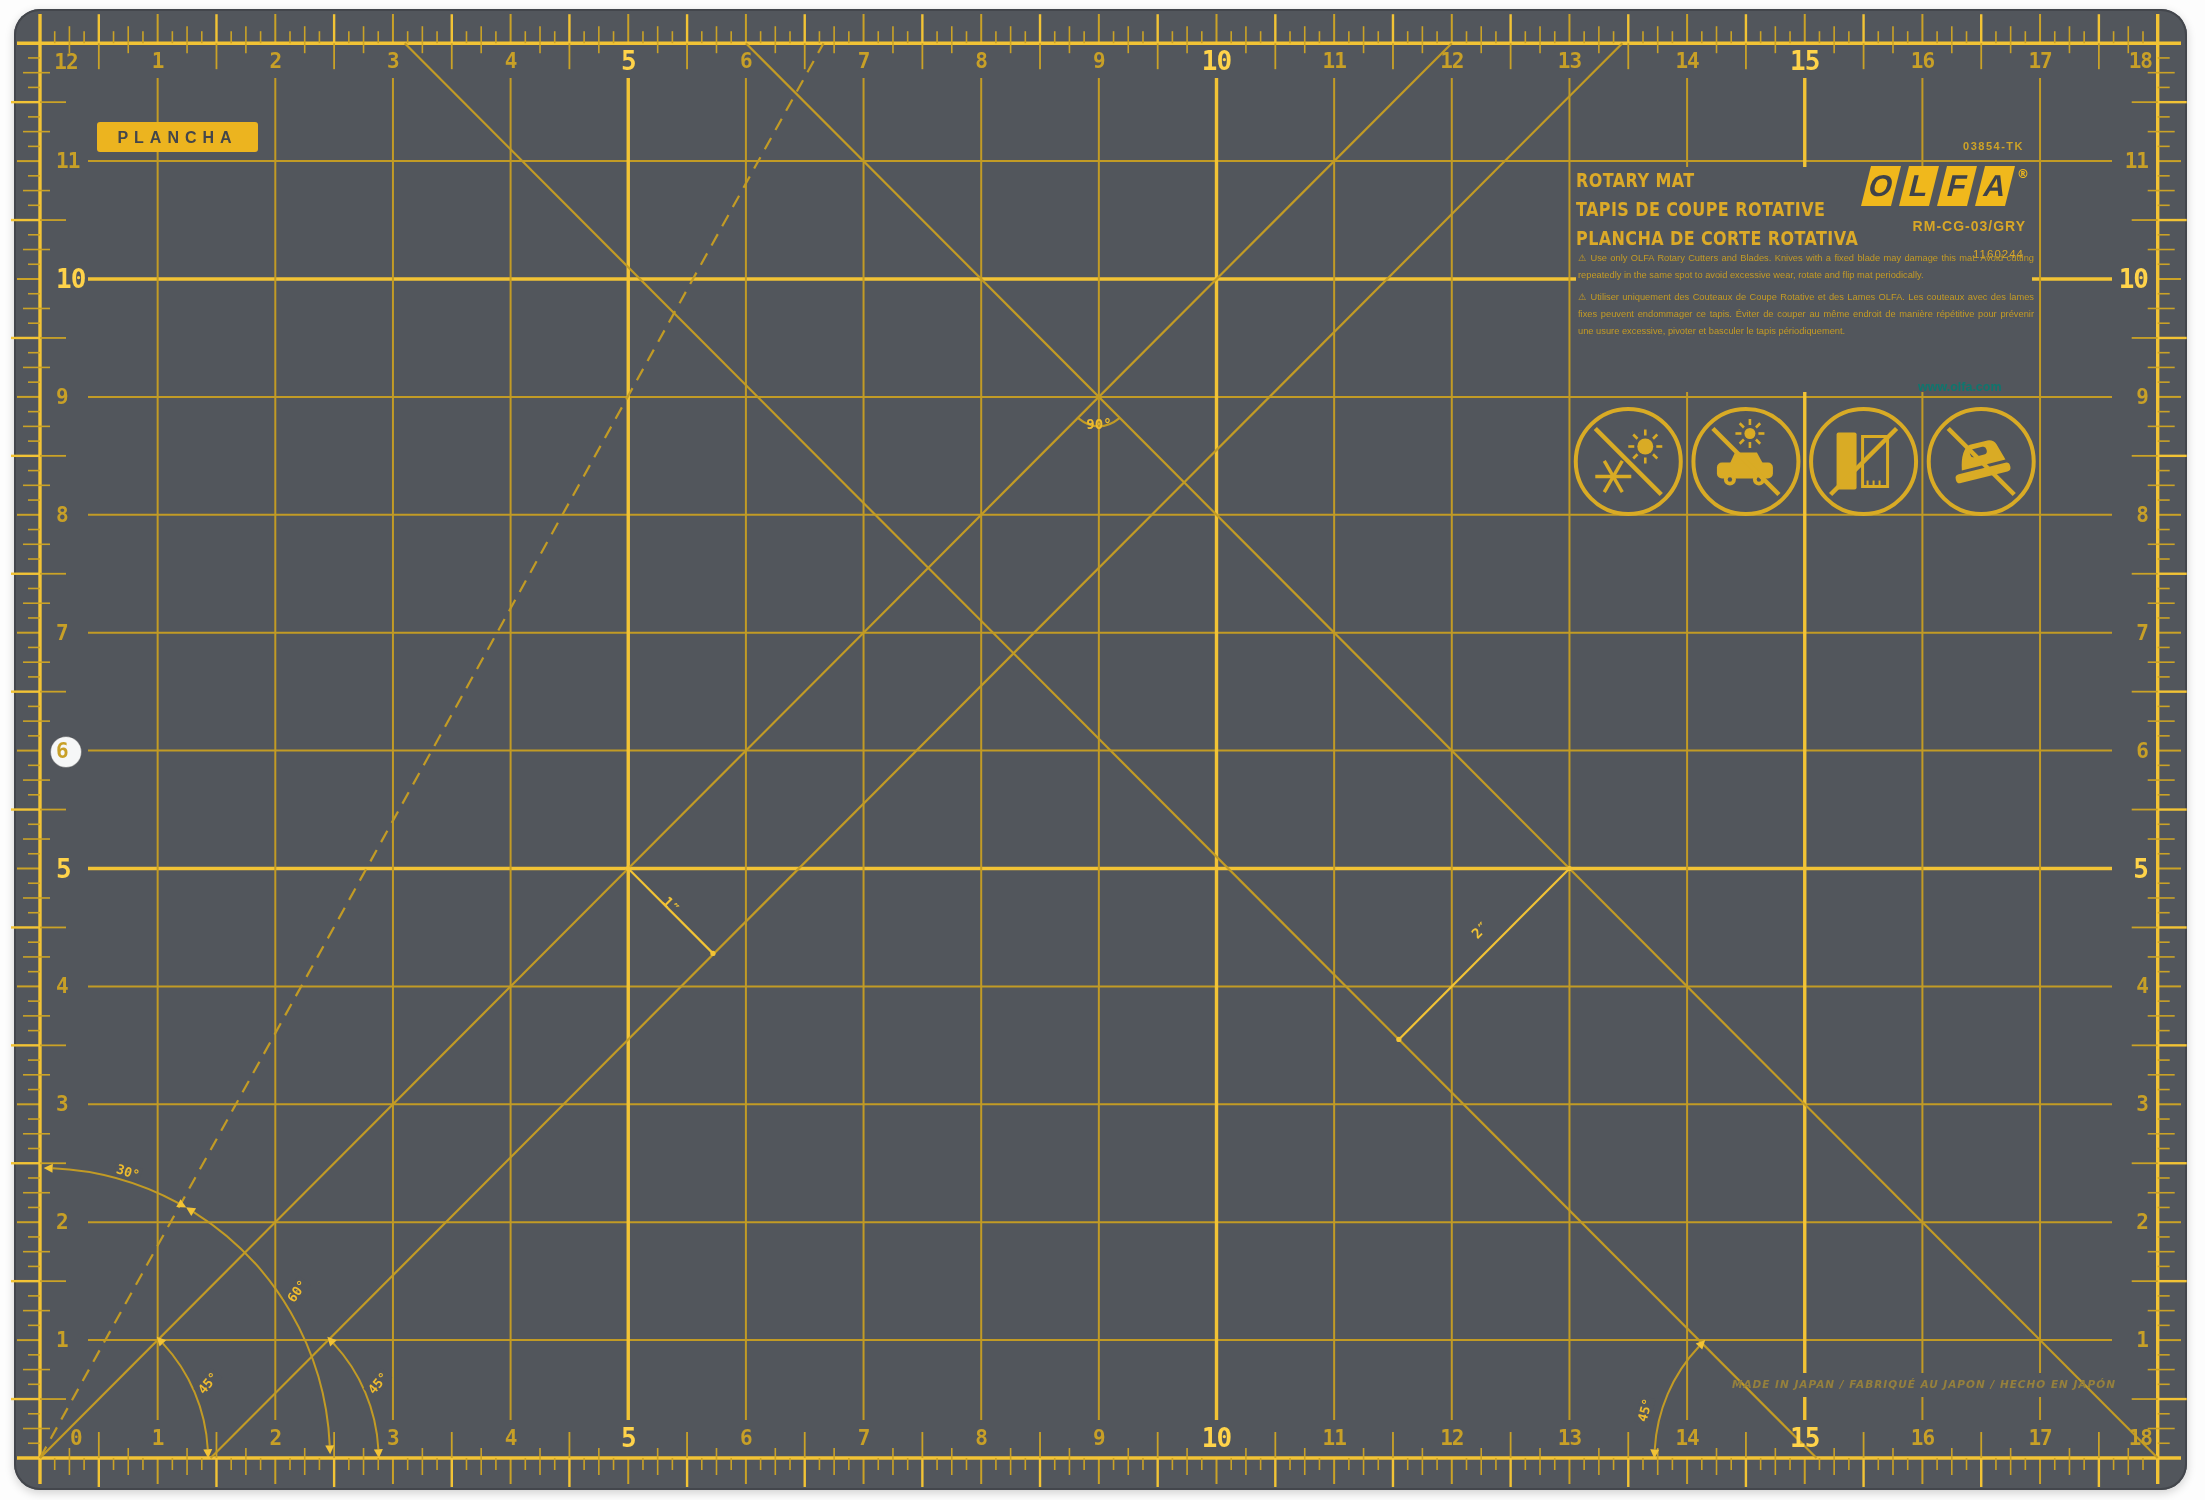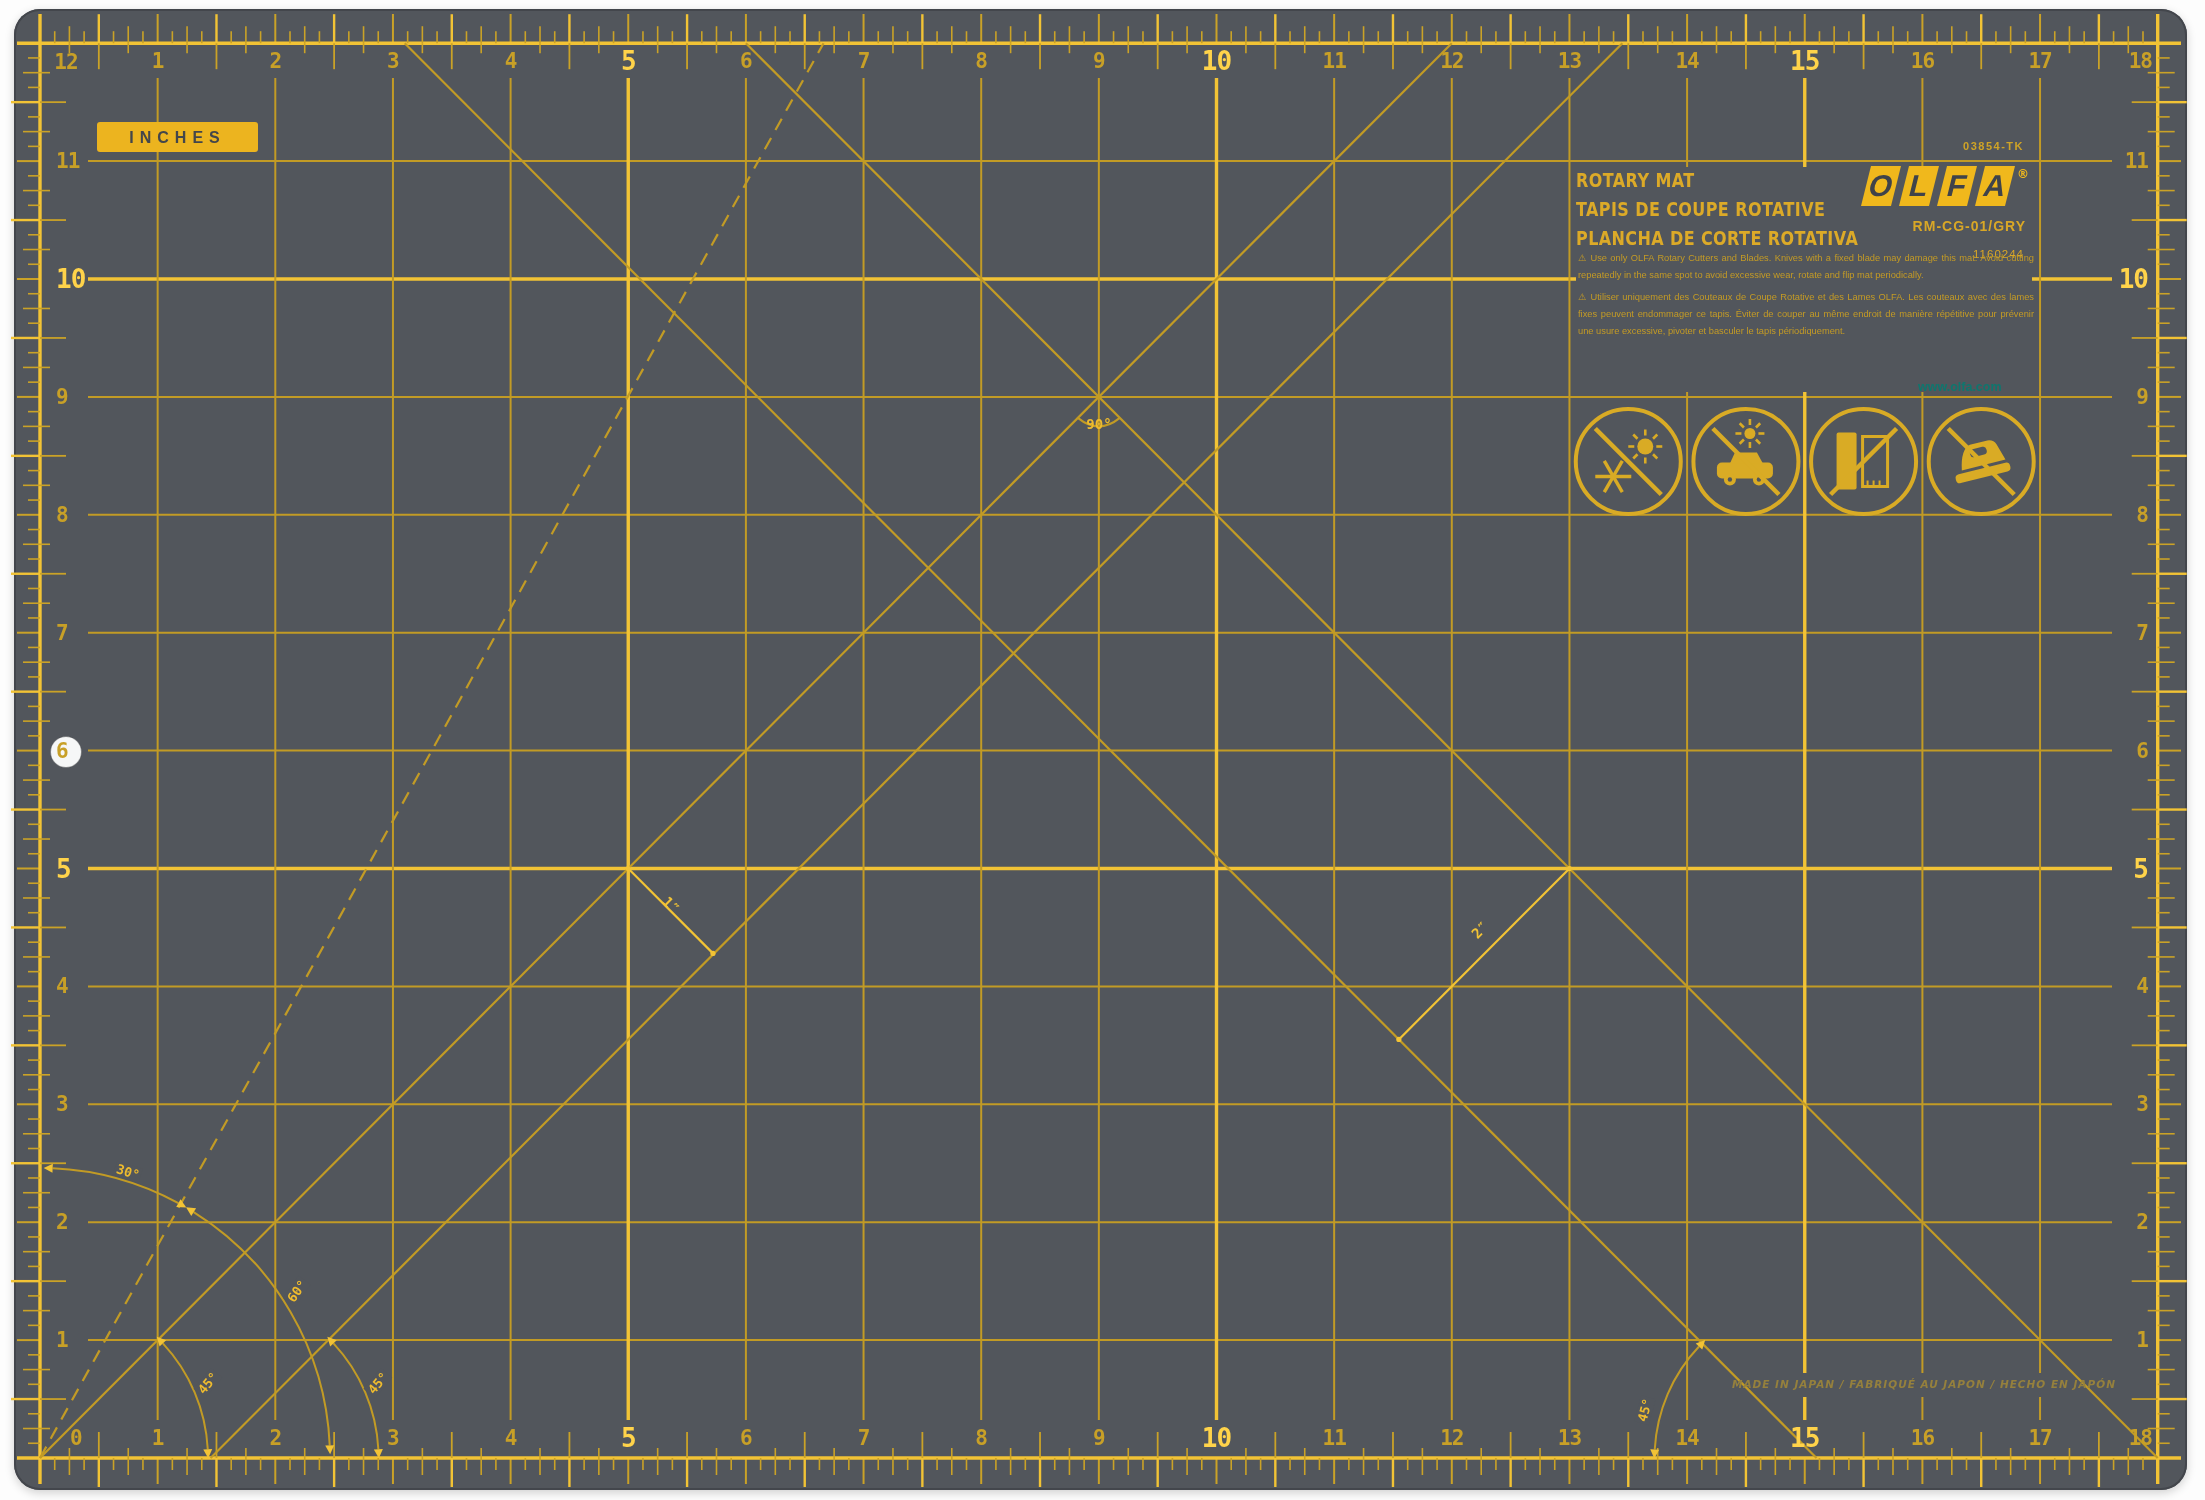--- a/index.html
+++ b/index.html
@@ -812,39 +812,39 @@
       <g></g>
       <circle cx="1981.2250000000001" cy="461.5" r="52.5" fill="none" stroke="#d9ab25" stroke-width="4"></circle>
       <g transform="rotate(-14 1981.2250000000001 461.5)">
         <rect x="1952.2250000000001" y="468.5" width="56" height="9" rx="4" fill="#d9ab25"></rect>
         <path d="M 1960.2250000000001 465.5 L 2005.2250000000001 465.5 L 2000.2250000000001 448.5 Q 1998.2250000000001 442.5 1990.2250000000001 442.5 L 1974.2250000000001 442.5 Q 1964.2250000000001 444.5 1960.2250000000001 465.5 Z" fill="#d9ab25"></path>
         <rect x="1972.2250000000001" y="447.5" width="17" height="8" rx="3.5" fill="#52565c"></rect>
       </g>
       <line x1="1948.2250000000001" y1="428.5" x2="2014.2250000000001" y2="494.5" stroke="#d9ab25" stroke-width="4.5"></line>
     </svg>
 
-  <div id="inches-badge" class="abs">INCHES</div>
+  <div id="inches-badge" class="abs">PLANCHA</div>
 
   <div id="sku" class="abs paneltxt">03854-TK</div>
 
   <div id="titles" class="abs">
     <div>ROTARY MAT</div>
     <div>TAPIS DE COUPE ROTATIVE</div>
     <div>PLANCHA DE CORTE ROTATIVA</div>
   </div>
 
   <div id="logo" class="abs">
     <div class="logo-block"><span>O</span></div>
     <div class="logo-block"><span>L</span></div>
     <div class="logo-block"><span>F</span></div>
     <div class="logo-block"><span>A</span></div>
   </div>
   <div id="logo-reg" class="abs">®</div>
 
-  <div id="model" class="abs paneltxt">RM-CG-01/GRY</div>
+  <div id="model" class="abs paneltxt">RM-CG-03/GRY</div>
   <div id="item" class="abs paneltxt">1160244</div>
 
   <div id="warnings" class="abs">
     <p>⚠ Use only OLFA Rotary Cutters and Blades. Knives with a fixed blade may damage this mat. Avoid cutting repeatedly in the same spot to avoid excessive wear, rotate and flip mat periodically.</p>
     <p>⚠ Utiliser uniquement des Couteaux de Coupe Rotative et des Lames OLFA. Les couteaux avec des lames fixes peuvent endommager ce tapis. Éviter de couper au même endroit de manière répétitive pour prévenir une usure excessive, pivoter et basculer le tapis périodiquement.</p>
   </div>
 
   <div id="website" class="abs paneltxt">www.olfa.com</div>
 
   <div id="made-in" class="abs">MADE IN JAPAN / FABRIQUÉ AU JAPON / HECHO EN JAPÓN</div>

